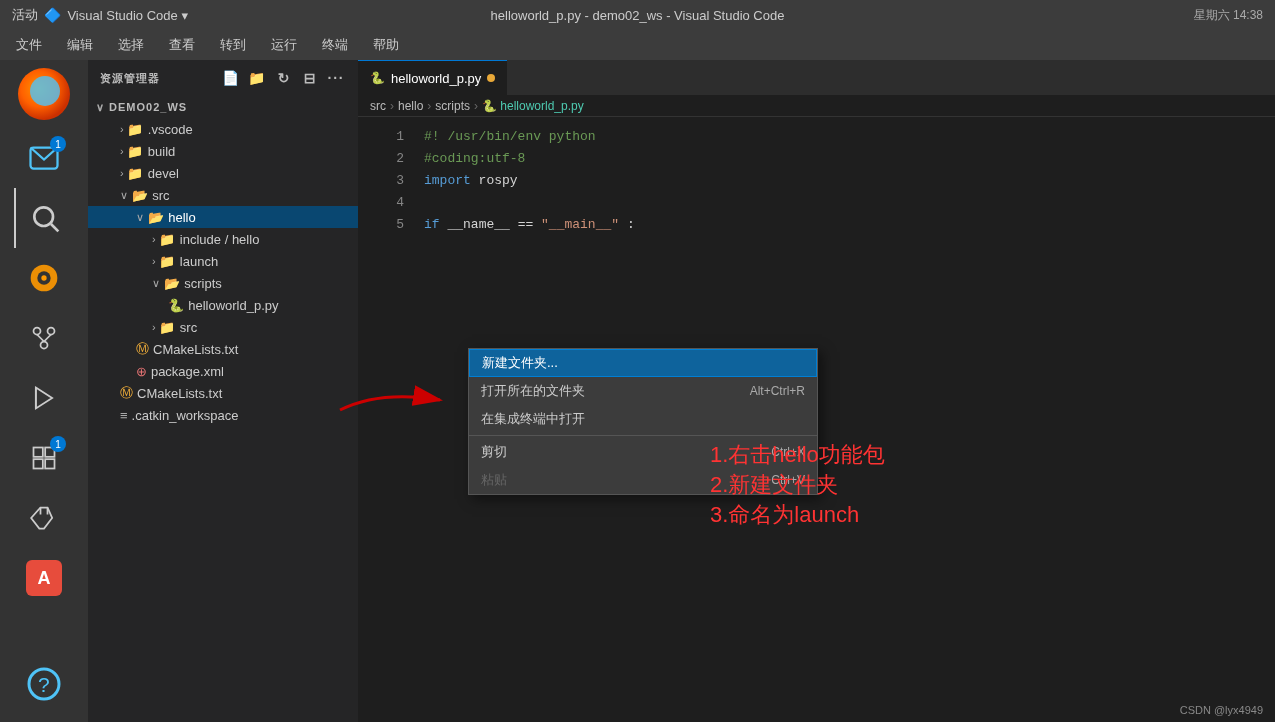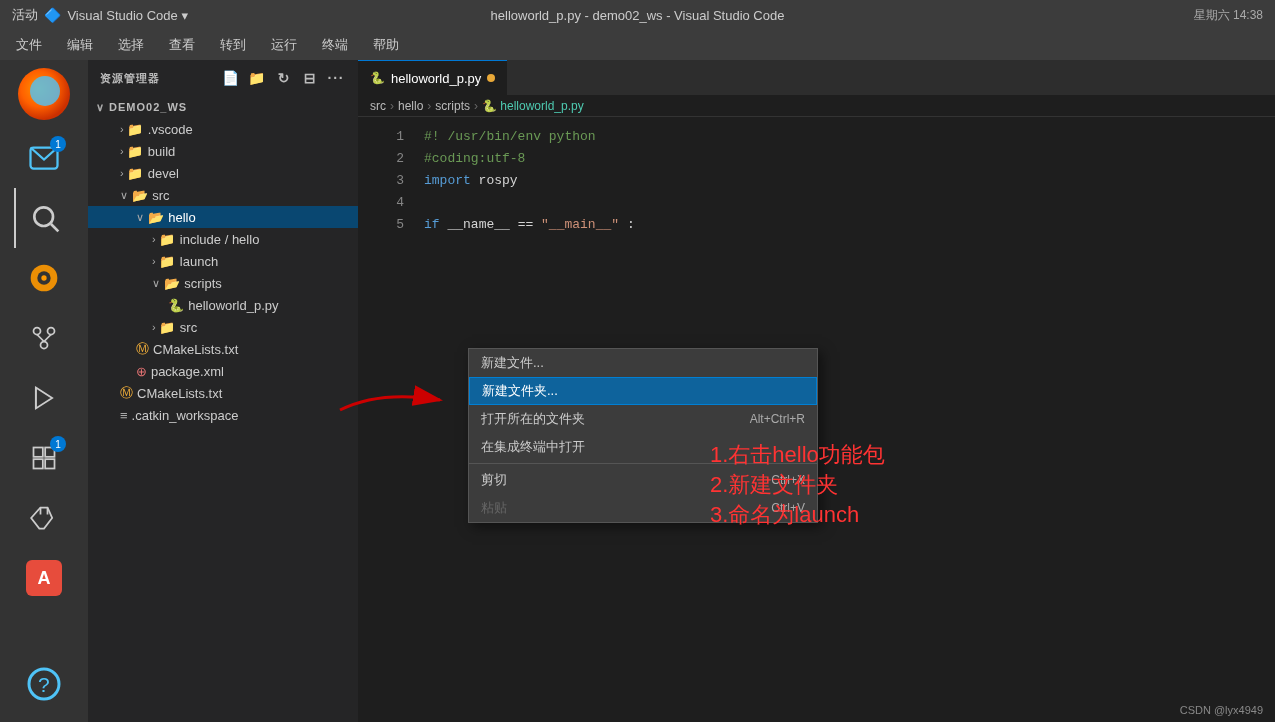--- a/index.html
+++ b/index.html
@@ -545,24 +545,20 @@
           <span style="color:#d4d4d4;"> __name__ == </span>
           <span style="color:#ce9178;">"__main__"</span>
           <span style="color:#d4d4d4;">:</span>
         </span>
       </div>
     </div>
   </div>
 </div>
 
 <div class="context-menu">
-  <div class="ctx-item">
-    <span>新建文件...</span>
-    <span class="shortcut"></span>
-  </div>
   <div class="ctx-item highlighted-menu">
     <span>新建文件夹...</span>
     <span class="shortcut"></span>
   </div>
   <div class="ctx-item">
     <span>打开所在的文件夹</span>
     <span class="shortcut">Alt+Ctrl+R</span>
   </div>
   <div class="ctx-item">
     <span>在集成终端中打开</span>

